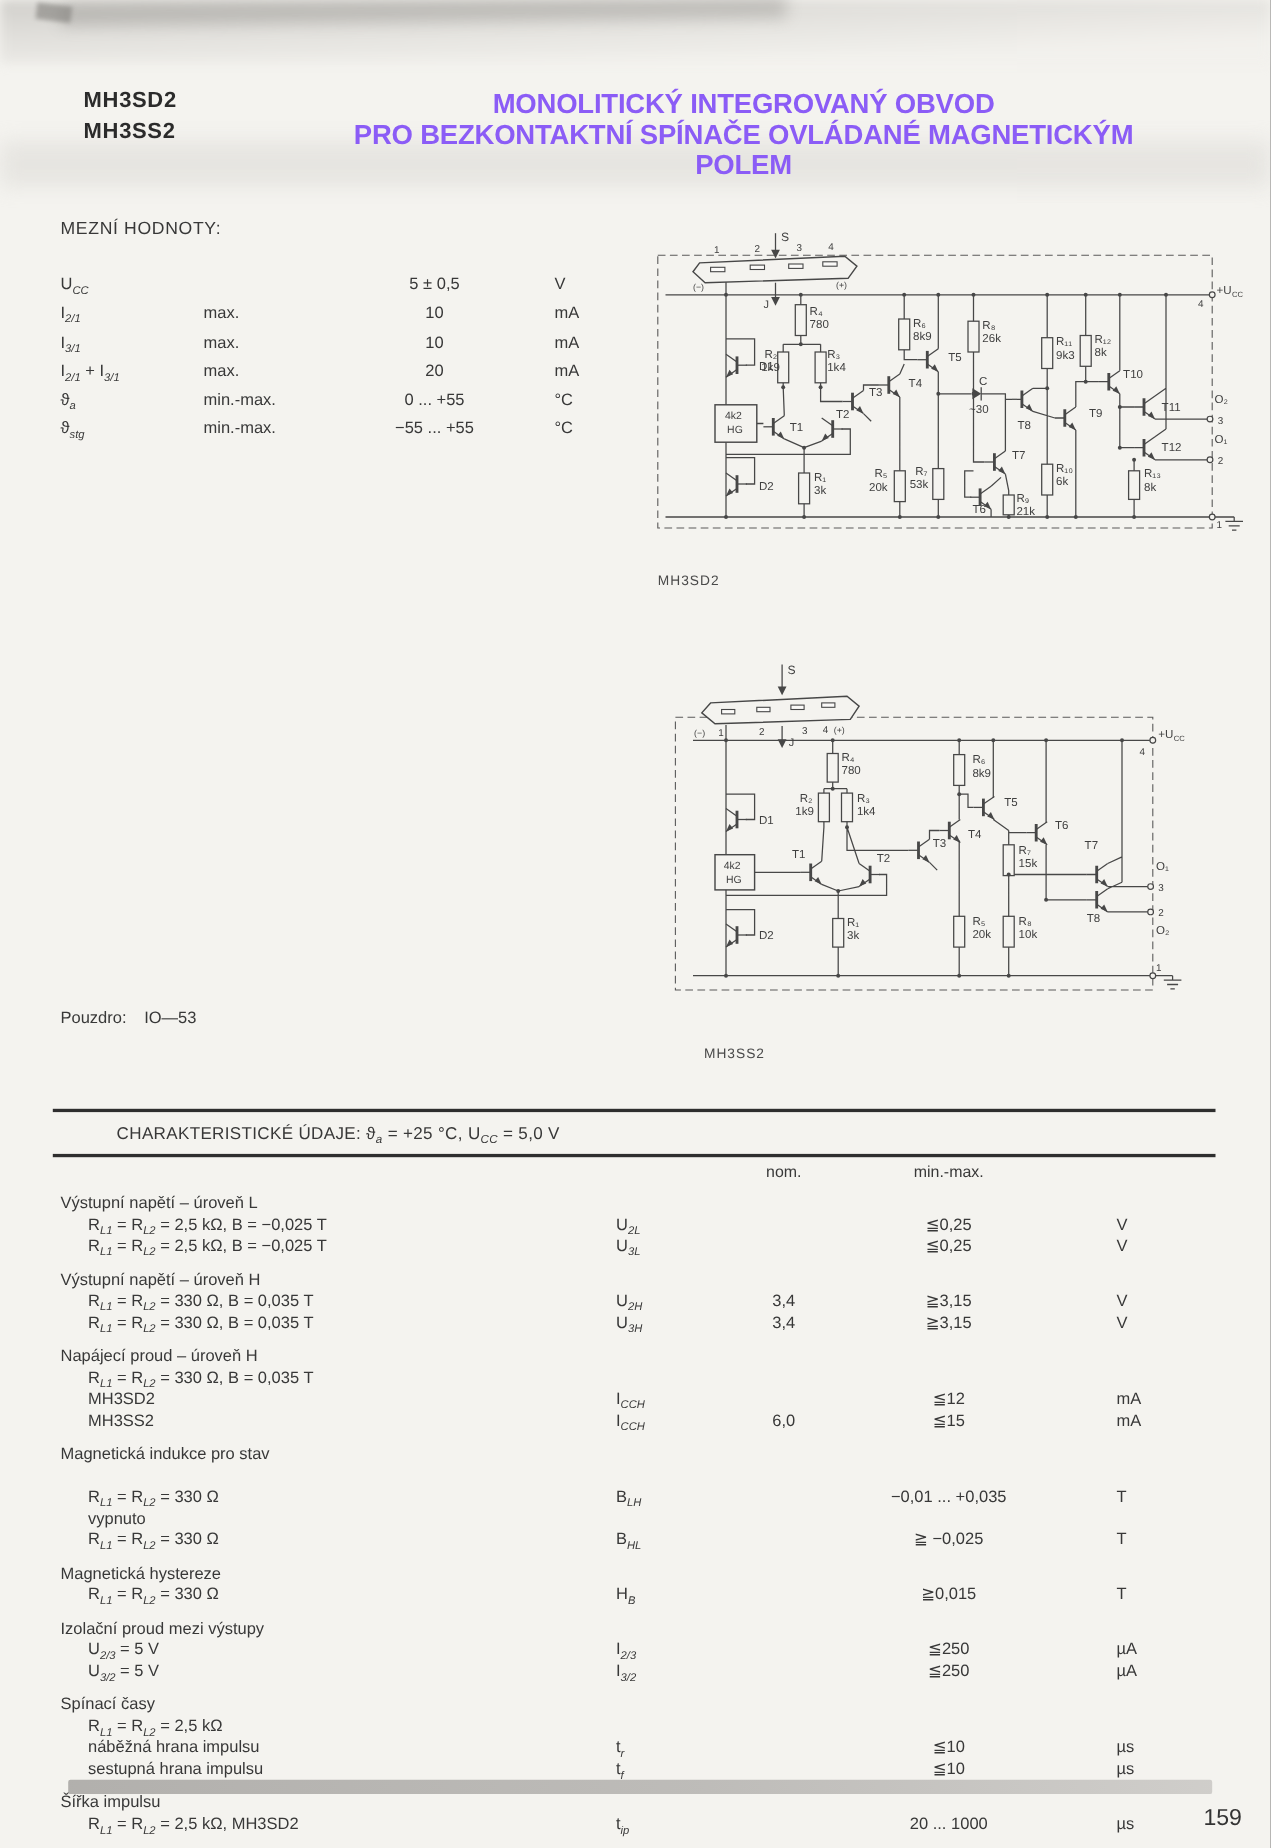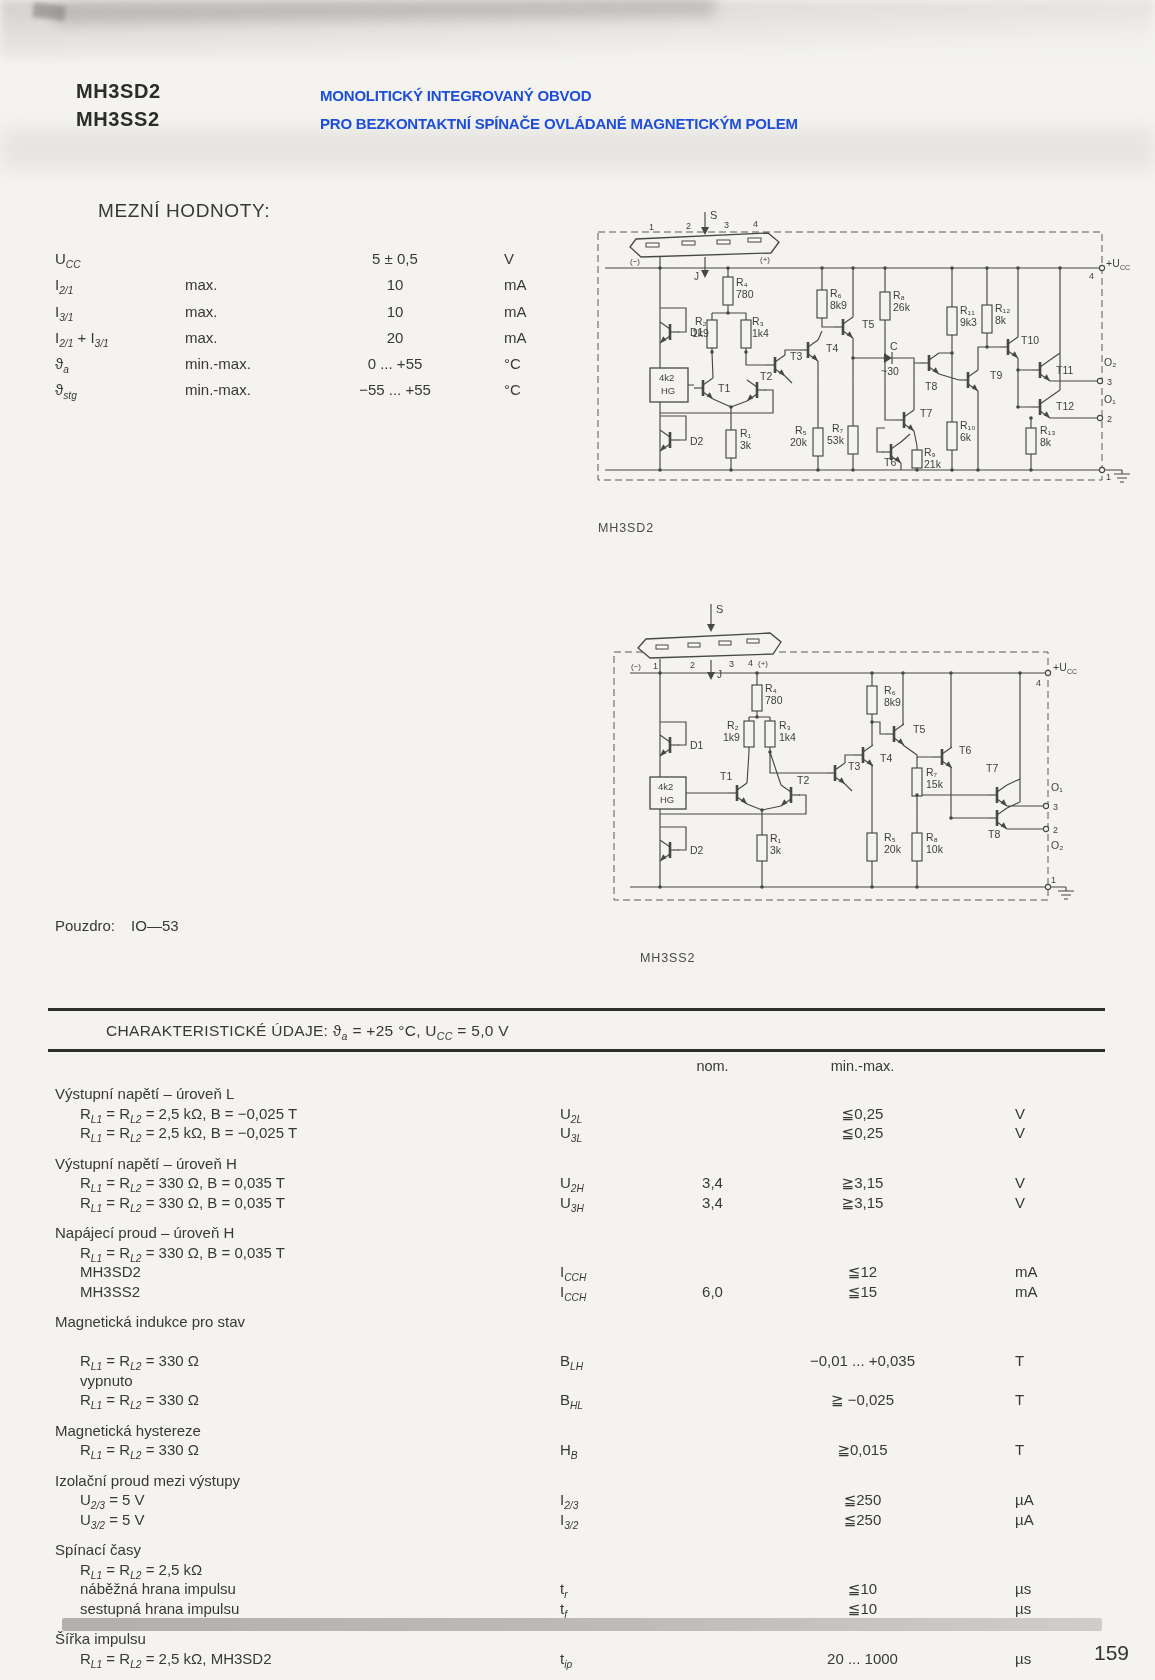--- a/index.html
+++ b/index.html
@@ -11,24 +11,24 @@
   .smudge{position:absolute;pointer-events:none;}
   .sm-top{left:0;top:0;width:1155px;height:58px;
       background:linear-gradient(178deg,#aeaca8 0%,#cfcdc9 35%,#f0efeb 80%);opacity:.5;filter:blur(5px);}
   .sm-streak{left:55px;top:0;width:660px;height:20px;background:#8f8d89;opacity:.4;filter:blur(7px);transform:rotate(-.6deg);}
   .sm-corner{left:33px;top:4px;width:32px;height:15px;background:#7b7975;opacity:.55;filter:blur(2px);transform:rotate(7deg);}
   .sm-hdr{left:0;top:128px;width:1155px;height:42px;background:#d7d5d1;opacity:.45;filter:blur(9px);}
   .sm-bar{left:62px;top:1618px;width:1040px;height:13px;border-radius:2px;
       background:linear-gradient(90deg,#a6a4a1 0%,#b4b2af 55%,#c9c7c4 100%);opacity:.85;}
   
   .hdr-part{left:76px;font-weight:bold;font-size:20px;letter-spacing:.6px;color:#2b2b2b;}
-  .hdr-title{left:320px;width:712px;text-align:left;font-weight:bold;font-size:15px;line-height:27.5px;
-      color:#1d4ed8;letter-spacing:-.2px;}
+  .hdr-title{left:320px;width:712px;text-align:center;font-weight:bold;font-size:25px;line-height:27.5px;
+      color:#8b5cf6;letter-spacing:-.2px;}
   
-  .sec-h{font-size:19px;letter-spacing:.6px;margin-left:43px;}
+  .sec-h{font-size:16px;letter-spacing:.6px;}
   #limits-rows{left:55px;top:246px;width:560px;}
   .lim-row{display:grid;grid-template-columns:130px 115px 190px 72px;height:26.3px;line-height:26.3px;font-size:15px;}
   .lim-cond{}
   .lim-val{text-align:center;}
   .lim-unit{padding-left:14px;}
   
   .rule{background:#2e2e2e;height:3px;}
   .ct-heading{left:71px;top:1022px;font-size:15.5px;letter-spacing:.3px;margin-left:35px;}
   .ct-colh{font-weight:normal;font-size:14.5px;text-align:center;}
   #char-groups{left:55px;top:1084px;width:1005px;font-size:15px;}

